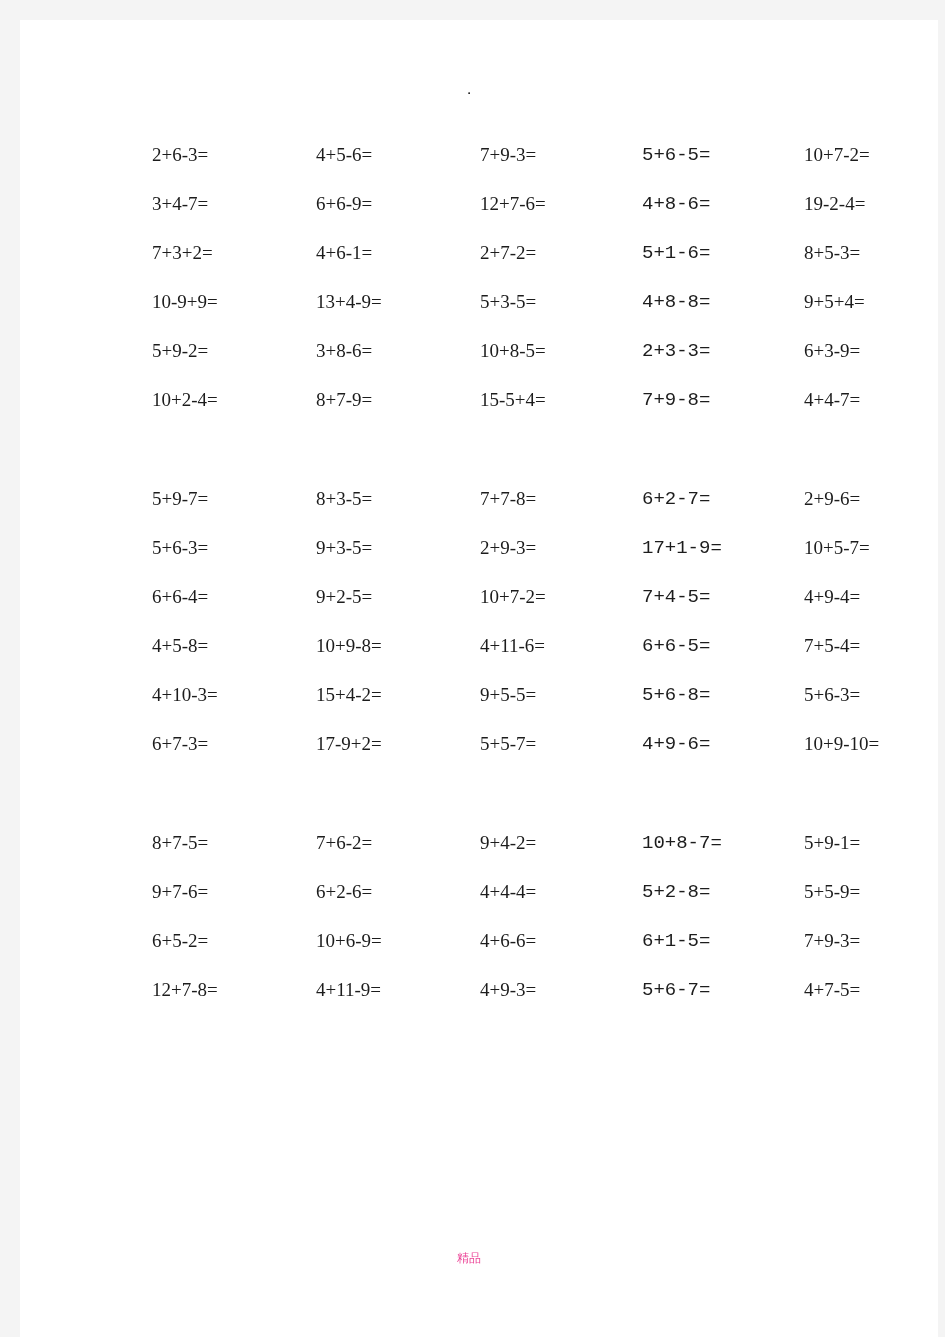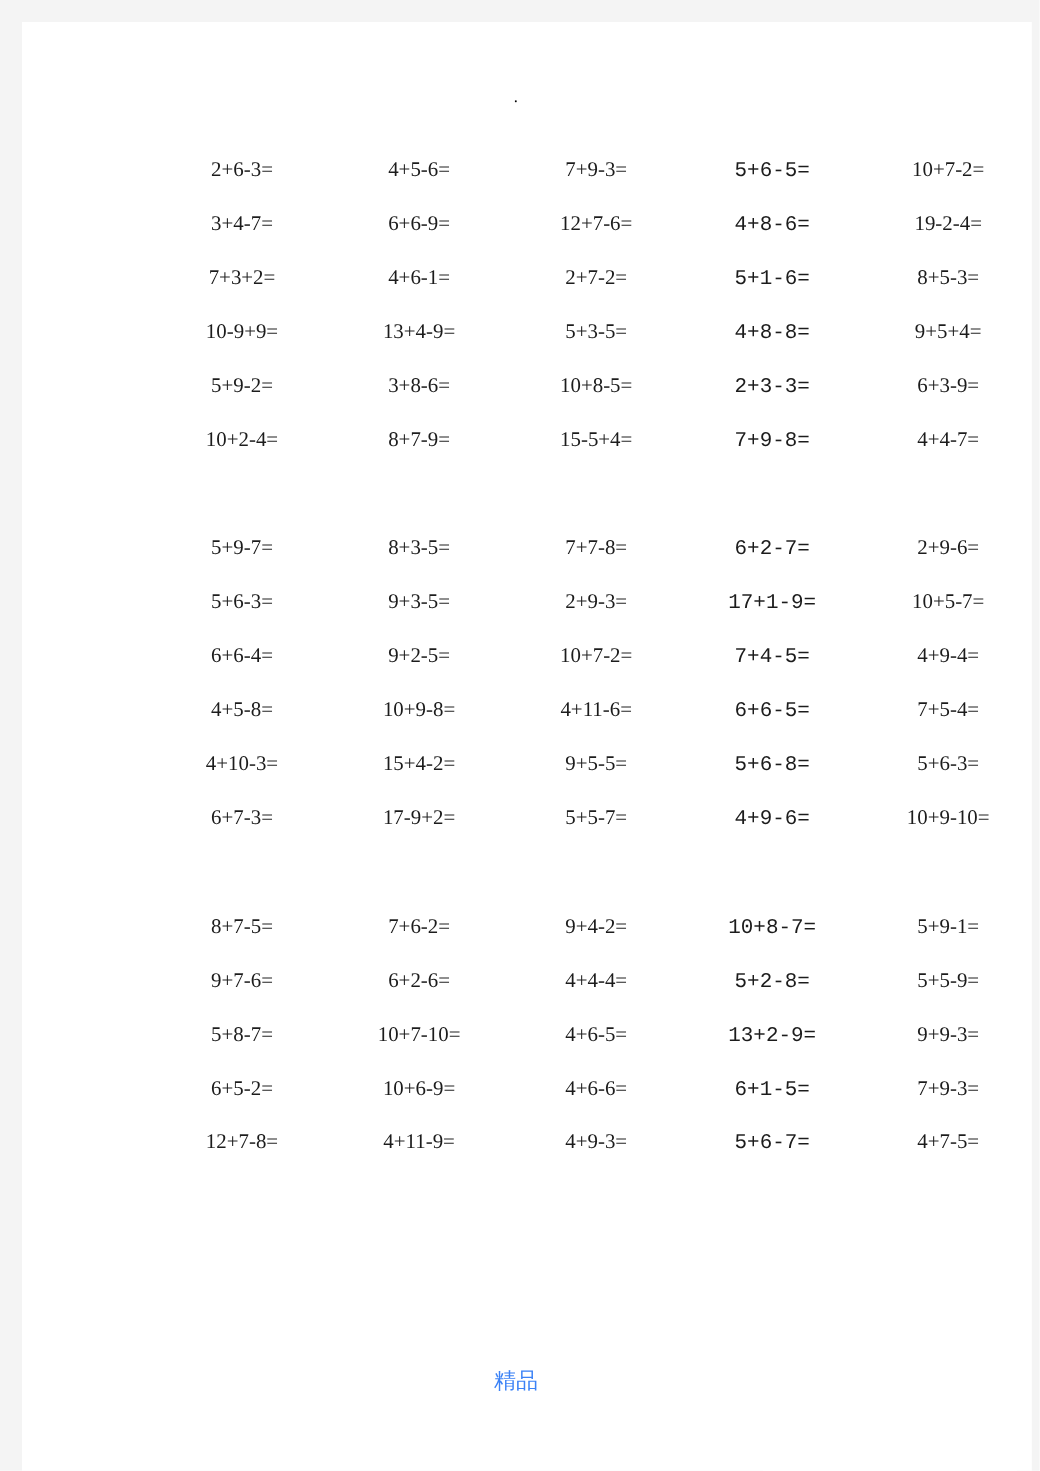--- a/index.html
+++ b/index.html
@@ -44,21 +44,20 @@
     margin-bottom: 0;
   }
   .problem-block + .problem-block {
     margin-top: 50px;
   }
   .problem-row {
     display: flex;
     width: 790px;
     height: 49px;
     align-items: center;
-    text-align: center;
   }
   .problem-cell {
     width: 158px;
     box-sizing: border-box;
     font-size: 19px;
     line-height: 24px;
     color: #1c1c1c;
     white-space: nowrap;
     padding-left: 22px;
   }
@@ -66,24 +65,24 @@
   .problem-cell.c1 { padding-left: 28px; }
   .problem-cell.c2 { padding-left: 34px; }
   .problem-cell.c3 { padding-left: 38px; font-family: Liberation Mono, monospace; }
   .problem-cell.c4 { padding-left: 42px; }
   .page-footer {
     position: absolute;
     left: 0;
     top: 1228px;
     width: 898px;
     text-align: center;
-    font-size: 20px;
+    font-size: 12px;
     line-height: 20px;
-    color: #3b82f6;
-    font-family: Liberation Mono, monospace;
+    color: #ec4899;
+    font-family: Liberation Sans, sans-serif;
   }
 </style>
 </head>
 <body>
 
 <div class="page">
 
   <div class="page-header">.</div>
 
   <div class="worksheet">
@@ -184,27 +183,20 @@
           <div class="problem-cell c4">5+9-1=</div>
         </div>
         <div class="problem-row">
           <div class="problem-cell c0">9+7-6=</div>
           <div class="problem-cell c1">6+2-6=</div>
           <div class="problem-cell c2">4+4-4=</div>
           <div class="problem-cell c3">5+2-8=</div>
           <div class="problem-cell c4">5+5-9=</div>
         </div>
         <div class="problem-row">
-          <div class="problem-cell c0">5+8-7=</div>
-          <div class="problem-cell c1">10+7-10=</div>
-          <div class="problem-cell c2">4+6-5=</div>
-          <div class="problem-cell c3">13+2-9=</div>
-          <div class="problem-cell c4">9+9-3=</div>
-        </div>
-        <div class="problem-row">
           <div class="problem-cell c0">6+5-2=</div>
           <div class="problem-cell c1">10+6-9=</div>
           <div class="problem-cell c2">4+6-6=</div>
           <div class="problem-cell c3">6+1-5=</div>
           <div class="problem-cell c4">7+9-3=</div>
         </div>
         <div class="problem-row">
           <div class="problem-cell c0">12+7-8=</div>
           <div class="problem-cell c1">4+11-9=</div>
           <div class="problem-cell c2">4+9-3=</div>

